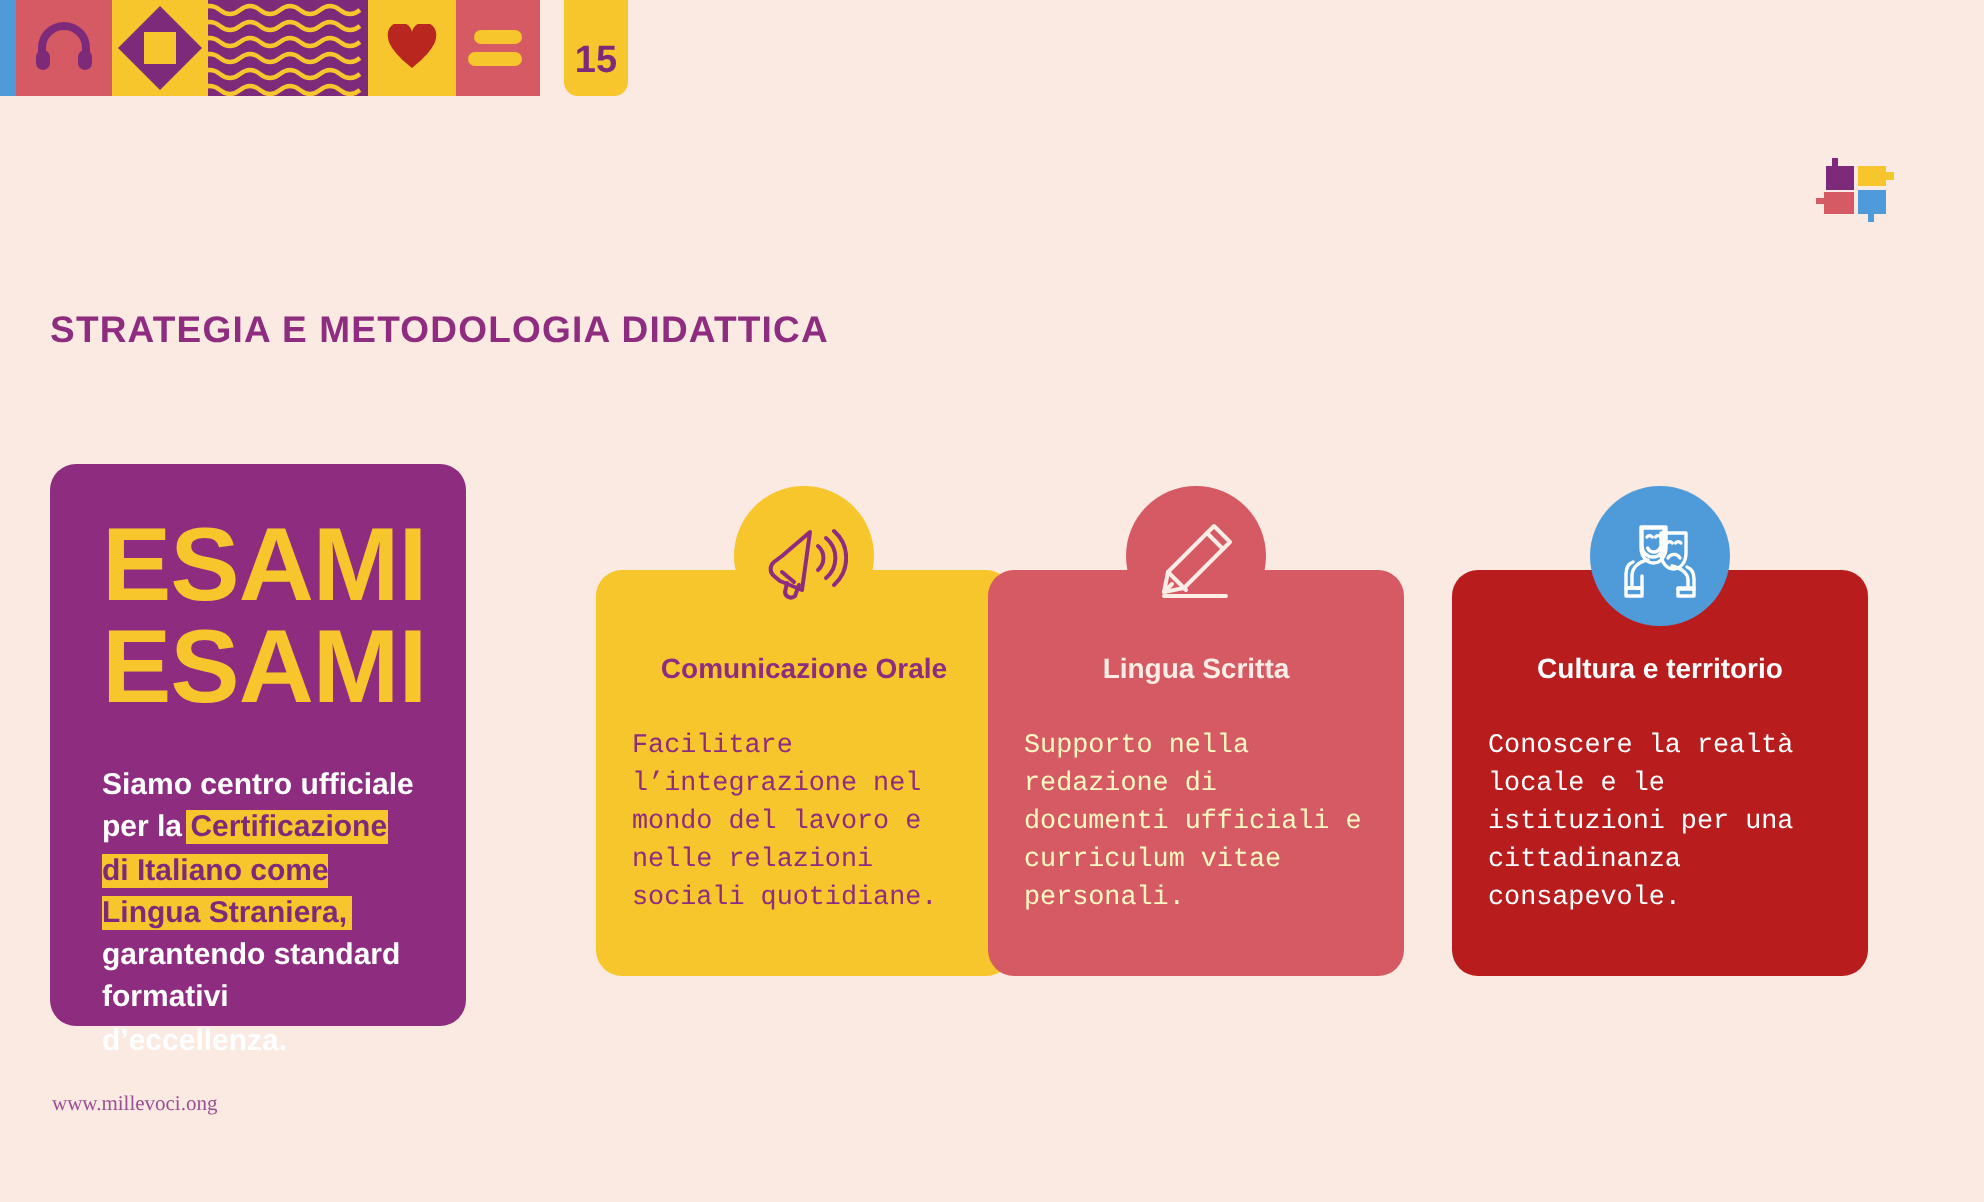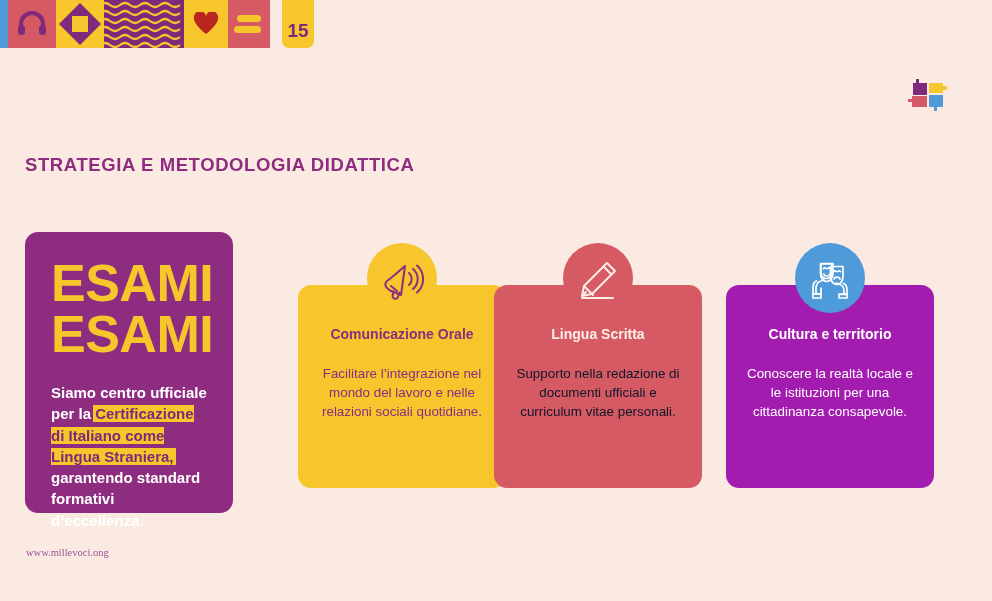--- a/index.html
+++ b/index.html
@@ -126,21 +126,21 @@
     position: absolute;
     top: 53px;
     width: 208px;
     height: 203px;
     border-radius: 13px;
     text-align: center;
     padding: 0 18px;
   }
   .card-oral    { left: 237px; background: #F7C62C; margin-left: 36px; }
   .card-written { left: 469px; background: #D65A63; }
-  .card-culture { left: 701px; background: #a21caf; }
+  .card-culture { left: 701px; background: #b91c1c; }
 
   .card-bump {
     position: absolute;
     top: -42px;
     left: 50%;
     transform: translateX(-50%);
     width: 70px;
     height: 70px;
     border-radius: 50%;
   }
@@ -163,24 +163,25 @@
     margin-top: 41px;
   }
   .card-oral    .card-heading { color: #8E2C80; }
   .card-written .card-heading { color: #FDEDE6; text-align: center; }
   .card-culture .card-heading { color: #FFFFFF; }
 
   .card-text {
     margin-top: 22px;
     font-size: 13.4px;
     line-height: 1.42;
-    text-align: center;
+    text-align: left;
+    font-family: Liberation Mono, monospace;
   }
   .card-oral    .card-text { color: #8E2C80; }
-  .card-written .card-text { color: #0f172a; }
+  .card-written .card-text { color: #fef9c3; }
   .card-culture .card-text { color: #FFFFFF; }
 
   
   .footer-url {
     position: absolute;
     left: 26px;
     top: 547px;
     font-size: 10.5px;
     color: #9B4F93;
     font-family: Liberation Serif, serif;

